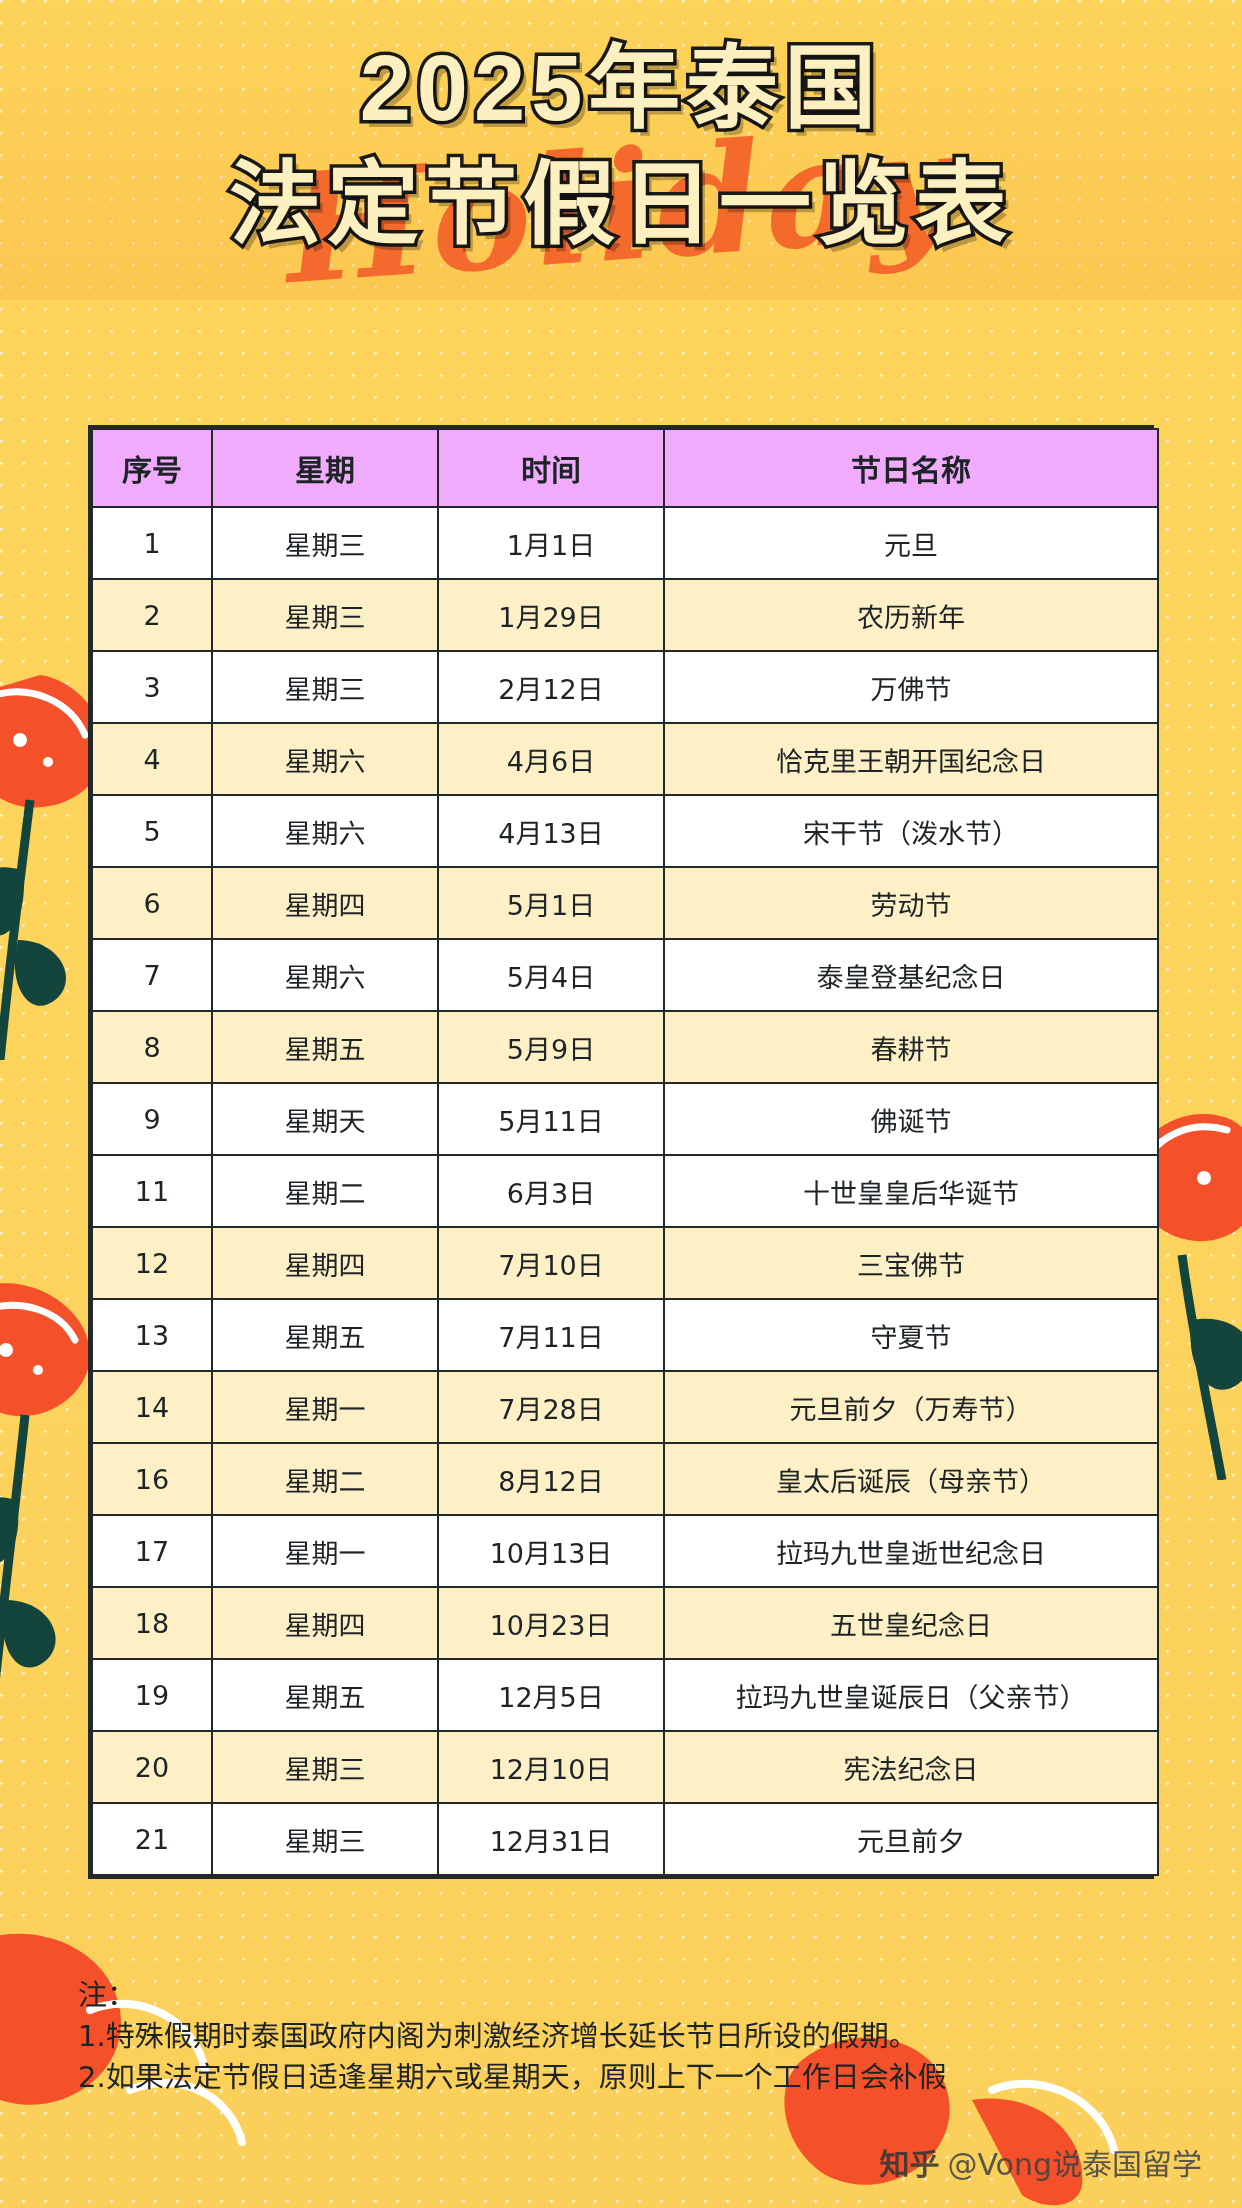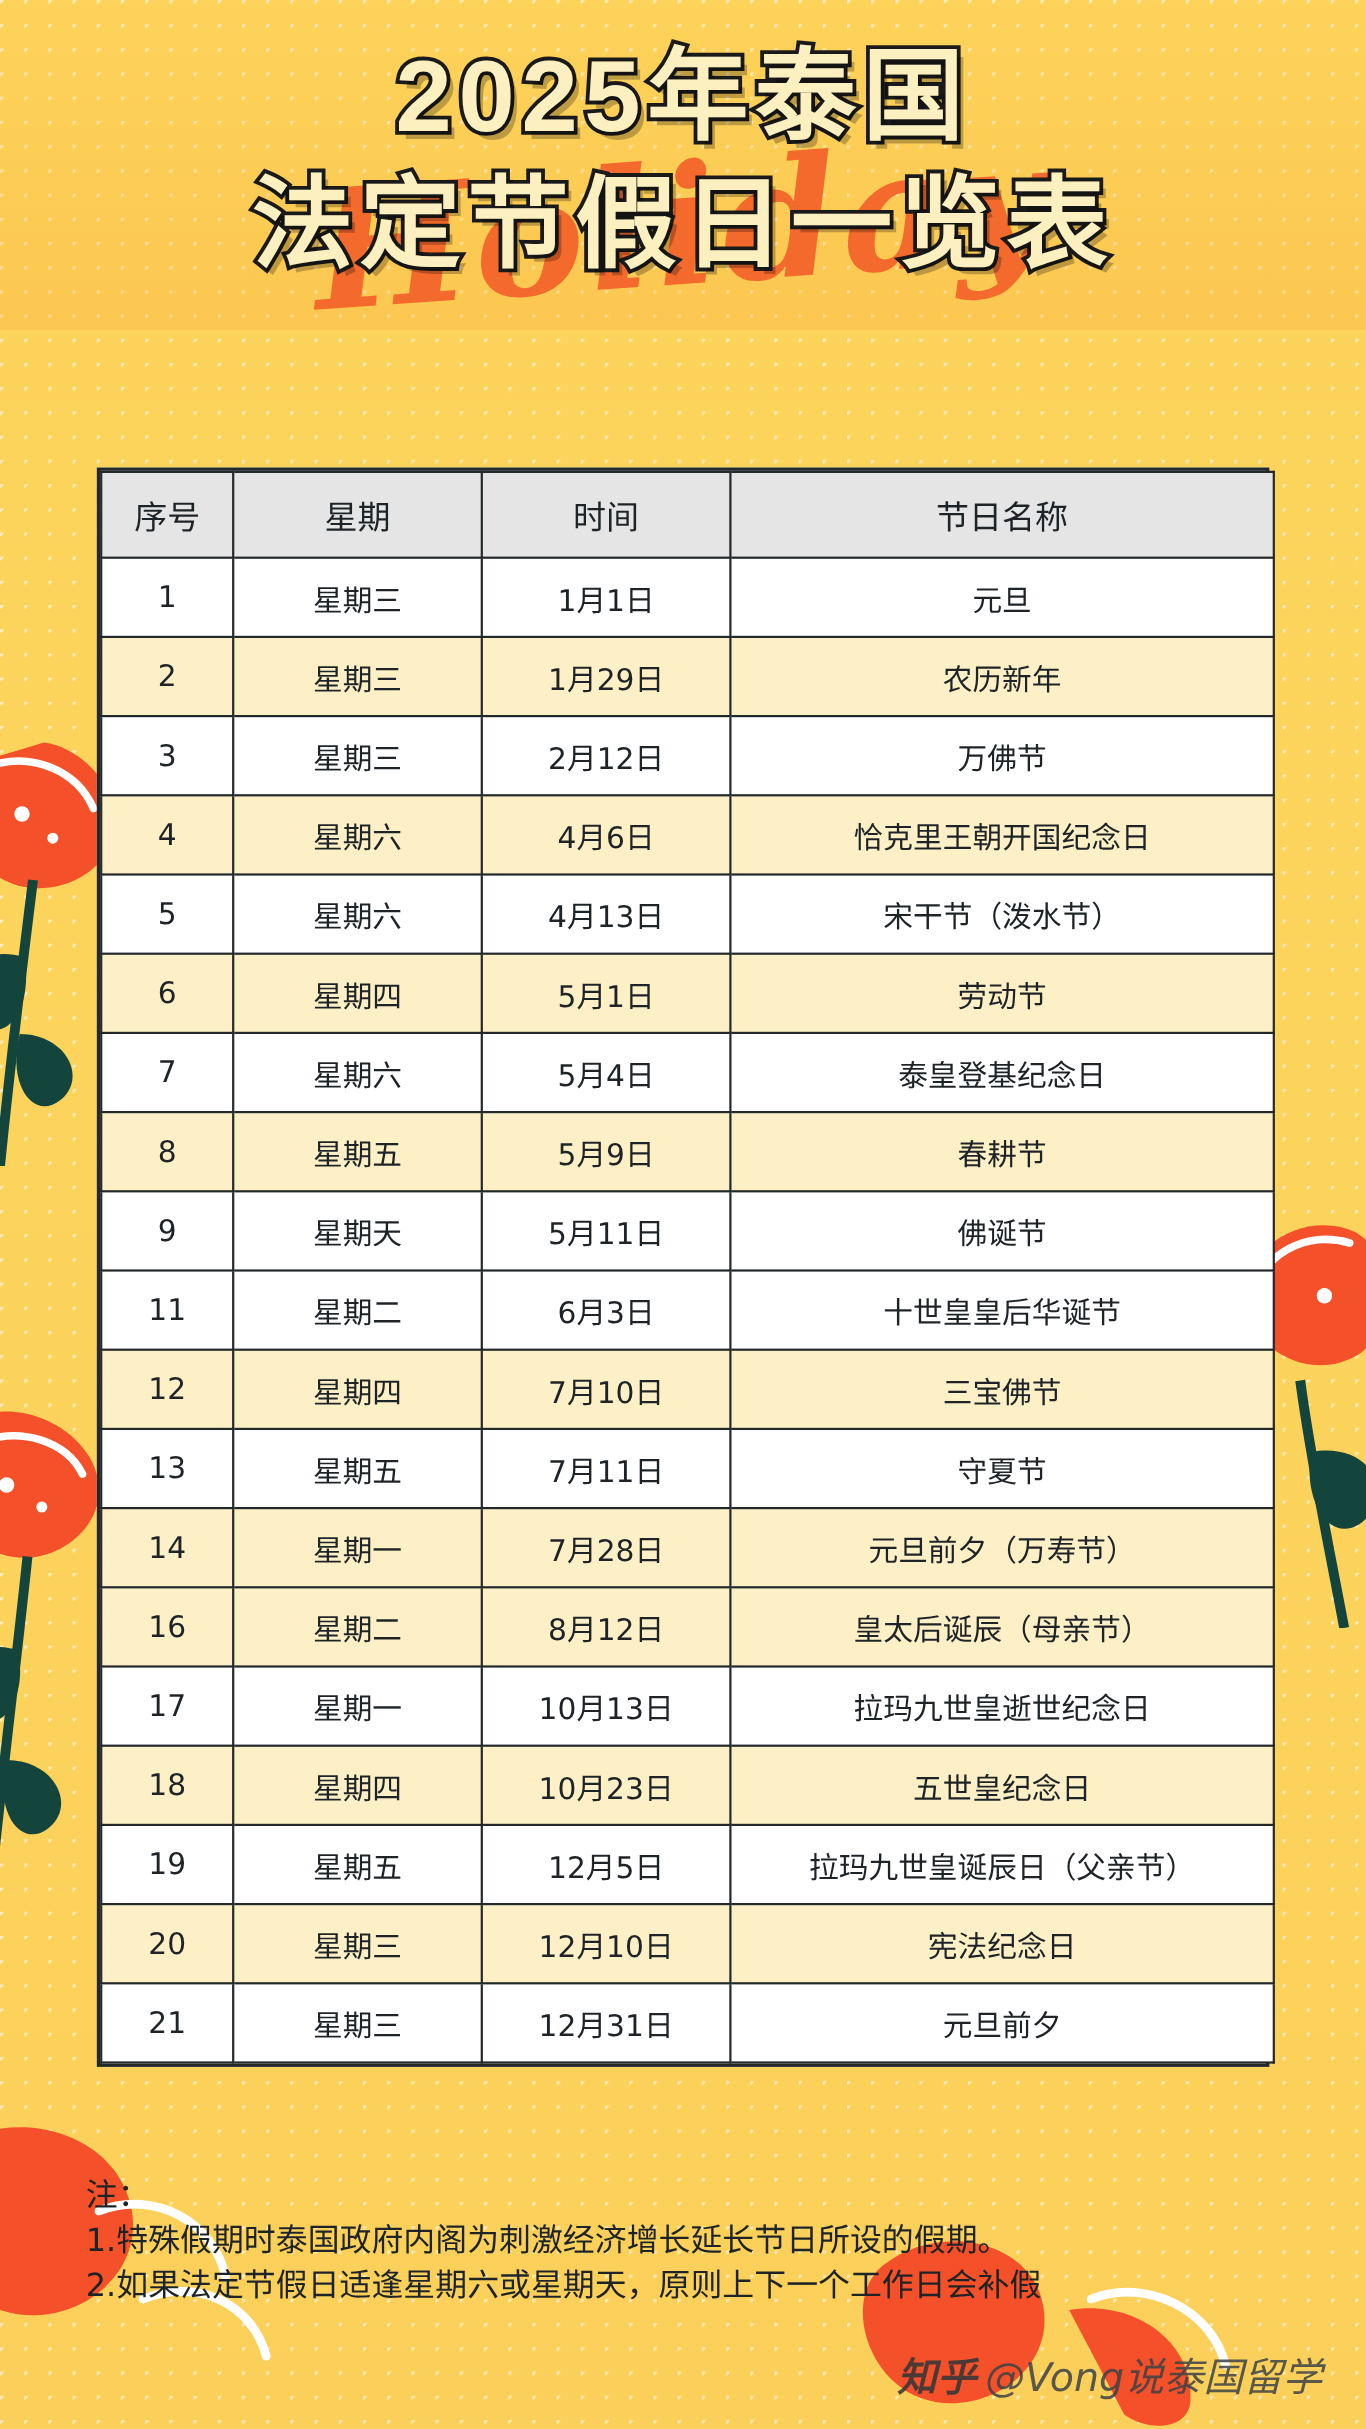--- a/index.html
+++ b/index.html
@@ -101,22 +101,22 @@
   th, td {
     border: 2px solid #23282b;
     text-align: center;
     font-family: "DejaVu Sans", sans-serif;
     font-size: 27px;
     color: #1d2326;
     height: 70px;
     padding: 0 4px;
   }
   thead th {
-    background: #e5e5e5;
-    font-weight: normal;
+    background: #f0abfc;
+    font-weight: bold;
     font-size: 30px;
     height: 76px;
   }
   col.c1 { width: 120px; }
   col.c2 { width: 226px; }
   col.c3 { width: 226px; }
   col.c4 { width: 494px; }
   tbody tr.odd td { background: #ffffff; }
   tbody tr.even td { background: #fdf0c6; }
 
@@ -133,24 +133,23 @@
     color: #1d2326;
   }
   .notes div { white-space: nowrap; }
 
   .watermark {
     position: absolute;
     right: 40px;
     bottom: 24px;
     z-index: 7;
     font-family: "DejaVu Sans", sans-serif;
-    font-size: 36px;
+    font-size: 30px;
     color: #3c4245;
     opacity: 0.85;
-    font-style: italic;
   }
   .wm-logo {
     display: inline-block;
     margin-right: 8px;
     font-weight: bold;
     color: #2f3639;
   }
 </style>
 </head>
 <body>

